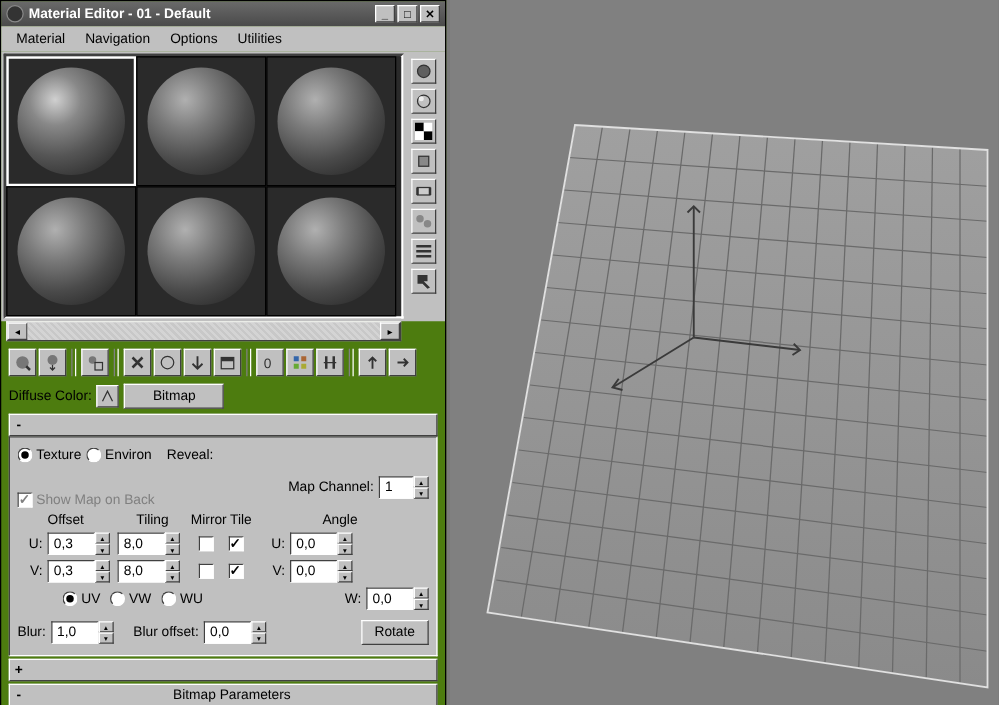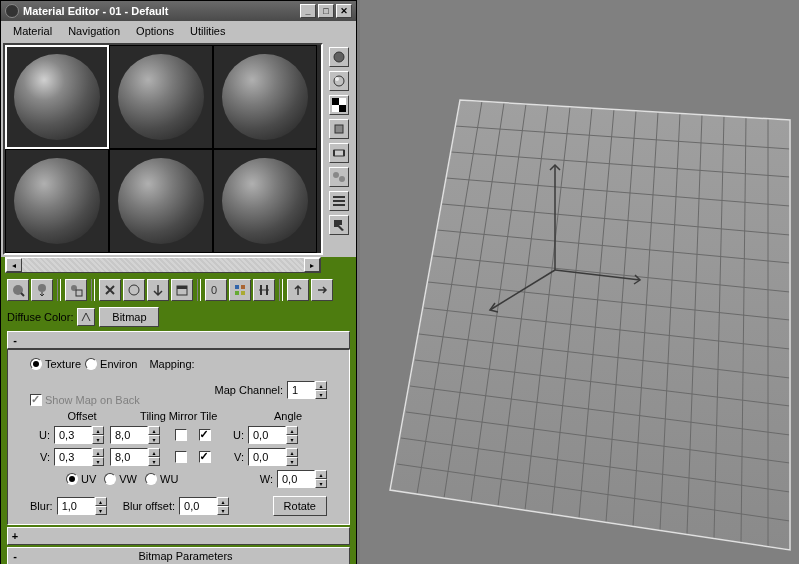--- a/index.html
+++ b/index.html
@@ -31,21 +31,21 @@
   .fieldw { background:#fff; }
   .btn { height:20px; padding:0 10px; background:#c0c0c0; border:1px solid #fff; border-right-color:#404040; border-bottom-color:#404040; cursor:pointer; display:flex;align-items:center;}
   .spinner { display:flex; }
   .spinner .field { width:38px; }
   .spinbtns { display:flex; flex-direction:column;}
   .spinup,.spindn { width:12px; height:9px; background:#c0c0c0; border:1px solid #fff; border-right-color:#404040; border-bottom-color:#404040; font-size:6px; display:flex;align-items:center;justify-content:center;cursor:pointer;}
   .rollout { margin:2px 6px; }
   .rollhead { background:#c0c0c0; border:1px solid #fff; border-right-color:#404040; border-bottom-color:#404040; height:18px; display:flex; align-items:center; cursor:pointer; position:relative;}
   .rollhead .pm { width:14px; text-align:center; font-weight:bold;}
   .rollhead .rt { flex:1; text-align:center;}
-  .rollbody { border:1px solid; border-color:#404040 #fff #fff #404040; padding:6px 20px; background:#c0c0c0;}
+  .rollbody { border:1px solid; border-color:#404040 #fff #fff #404040; padding:6px 4px; background:#c0c0c0;}
   .radio,.check { width:12px; height:12px; border:1px solid; border-color:#404040 #fff #fff #404040; background:#fff; display:inline-block; vertical-align:middle; margin-right:3px; position:relative;}
   .radio { border-radius:50%; }
   .radio.on::after { content:''; position:absolute; left:2px; top:2px; width:6px; height:6px; background:#000; border-radius:50%;}
   .check { }
   .check.on::after { content:'✓'; position:absolute; left:0; top:-2px; font-size:11px; font-weight:bold;}
   .lbl { display:inline-flex; align-items:center; cursor:pointer;}
   .disabled { color:#808080;margin-top:20px;}
   .coords .row { padding:2px 2px;}
   .colhdr { font-size:11px; }
   .select { background:#fff; border:1px solid; border-color:#404040 #fff #fff #404040; height:18px; display:flex; align-items:center; padding:0 2px; position:relative;}
@@ -282,41 +282,41 @@
       </div>
   </div>
 
   <div class="row">
     <span>Diffuse Color:</span>
     <div class="tbtn" style="width:18px;height:18px">
         <svg width="12" height="12">
           <path d="M2 10 L6 2 L10 10" stroke="#333" fill="none"></path>
         </svg>
       </div>
-    <div class="btn" style="width:60px;justify-content:center">
+    <div class="btn" style="width:80px;justify-content:center">
         <span>Bitmap</span>
       </div>
   </div>
 
   <div class="rollout">
     <div class="rollhead">
       <span class="pm">-</span>
     </div>
     <div class="rollbody coords">
 
       <div class="row">
         <label class="lbl">
             <span class="radio on"></span>
             <span>Texture</span>
           </label>
         <label class="lbl">
             <span class="radio"></span>
             <span>Environ</span>
           </label>
-        <span style="margin-left:8px">Mapping:</span>
+        <span style="margin-left:8px">Reveal:</span>
       </div>
 
       <div class="row">
         <label class="lbl disabled">
             <span class="check on"></span>
             <span>Show Map on Back</span>
           </label>
         <span style="margin-left:auto">Map Channel:</span>
         <div class="spinner">
             <div class="field fieldw" style="width:28px">
@@ -324,22 +324,22 @@
             </div>
             <div class="spinbtns">
               <div class="spinup">▴</div>
               <div class="spindn">▾</div>
             </div>
           </div>
       </div>
 
       <div class="row" style="gap:0">
         <span style="width:24px"></span>
-        <span class="colhdr" style="width:56px;text-align:center">Offset</span>
-        <span class="colhdr" style="width:56px;text-align:right">Tiling</span>
+        <span class="colhdr" style="width:56px;text-align:left">Offset</span>
+        <span class="colhdr" style="width:56px;text-align:center">Tiling</span>
         <span class="colhdr" style="width:34px;text-align:center">Mirror</span>
         <span class="colhdr" style="width:28px;">Tile</span>
         <span style="width:30px"></span>
         <span class="colhdr" style="width:60px;text-align:center">Angle</span>
       </div>
 
       <div class="row" style="gap:0">
         <span style="width:24px;text-align:right;padding-right:4px">U:</span>
         <div class="spinner">
             <div class="field fieldw">

